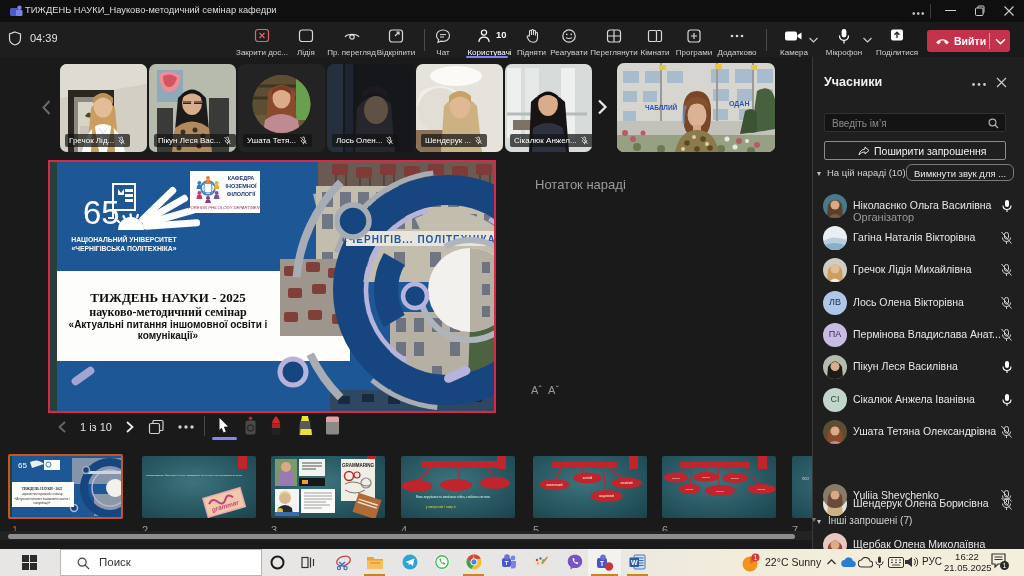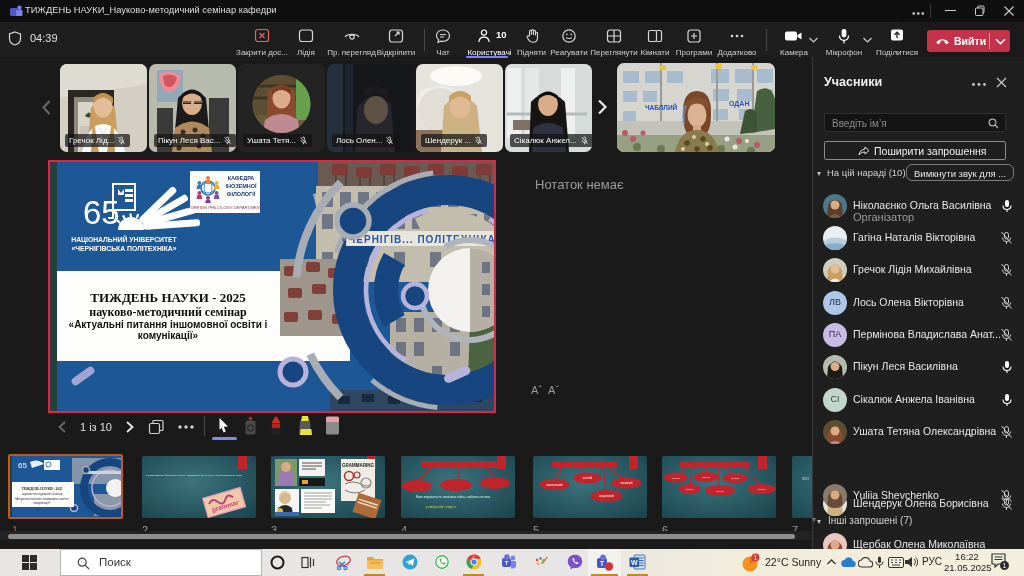--- a/index.html
+++ b/index.html
@@ -583,21 +583,21 @@
           <text x="175" y="46.5" font-size="4.2" font-style="italic" fill="#8a3a4a" text-anchor="middle" font-family="Liberation Sans">FOREIGN PHILOLOGY DEPARTMENT</text>
         </g>
 
         <text x="118" y="140" font-size="13" font-weight="bold" fill="#0d0d0d" text-anchor="middle" font-family="Liberation Serif">ТИЖДЕНЬ НАУКИ - 2025</text>
         <text x="118" y="153.5" font-size="12" font-weight="bold" fill="#0d0d0d" text-anchor="middle" font-family="Liberation Serif">науково-методичний семінар</text>
         <text x="118" y="165.5" font-size="10" font-weight="bold" fill="#111" text-anchor="middle" font-family="Liberation Sans">«Актуальні питання іншомовної освіти і</text>
         <text x="118" y="176.5" font-size="10" font-weight="bold" fill="#111" text-anchor="middle" font-family="Liberation Sans">комунікації»</text>
       </svg>
     </div>
 
-    <div class="abs" style="left:535px;top:177px;font-size:13px;color:#9a9a9a;white-space:nowrap;">Нотаток немає</div>
+    <div class="abs" style="left:535px;top:177px;font-size:13px;color:#9a9a9a;white-space:nowrap;">Нотаток нараді</div>
     <div class="abs" style="left:531px;top:384px;font-size:11px;color:#9a9a9a;">Aˆ&nbsp;&nbsp;Aˇ</div>
     <div class="abs" style="left:812px;top:167px;color:#777;font-size:8px;">▾</div>
     <div class="abs" style="left:812px;top:515px;color:#777;font-size:8px;z-index:25;">▾</div>
   </div>
 
   <div class="abs" id="controls">
     <svg class="abs" style="left:57px;top:420px" width="11" height="14" viewBox="0 0 11 14">
         <path d="M8 2 L2.5 7 L8 12" fill="none" stroke="#686868" stroke-width="1.8"></path>
       </svg>
     <div class="abs" style="left:80px;top:421px;font-size:11px;color:#e0e0e0;white-space:nowrap;">1 із 10</div>

